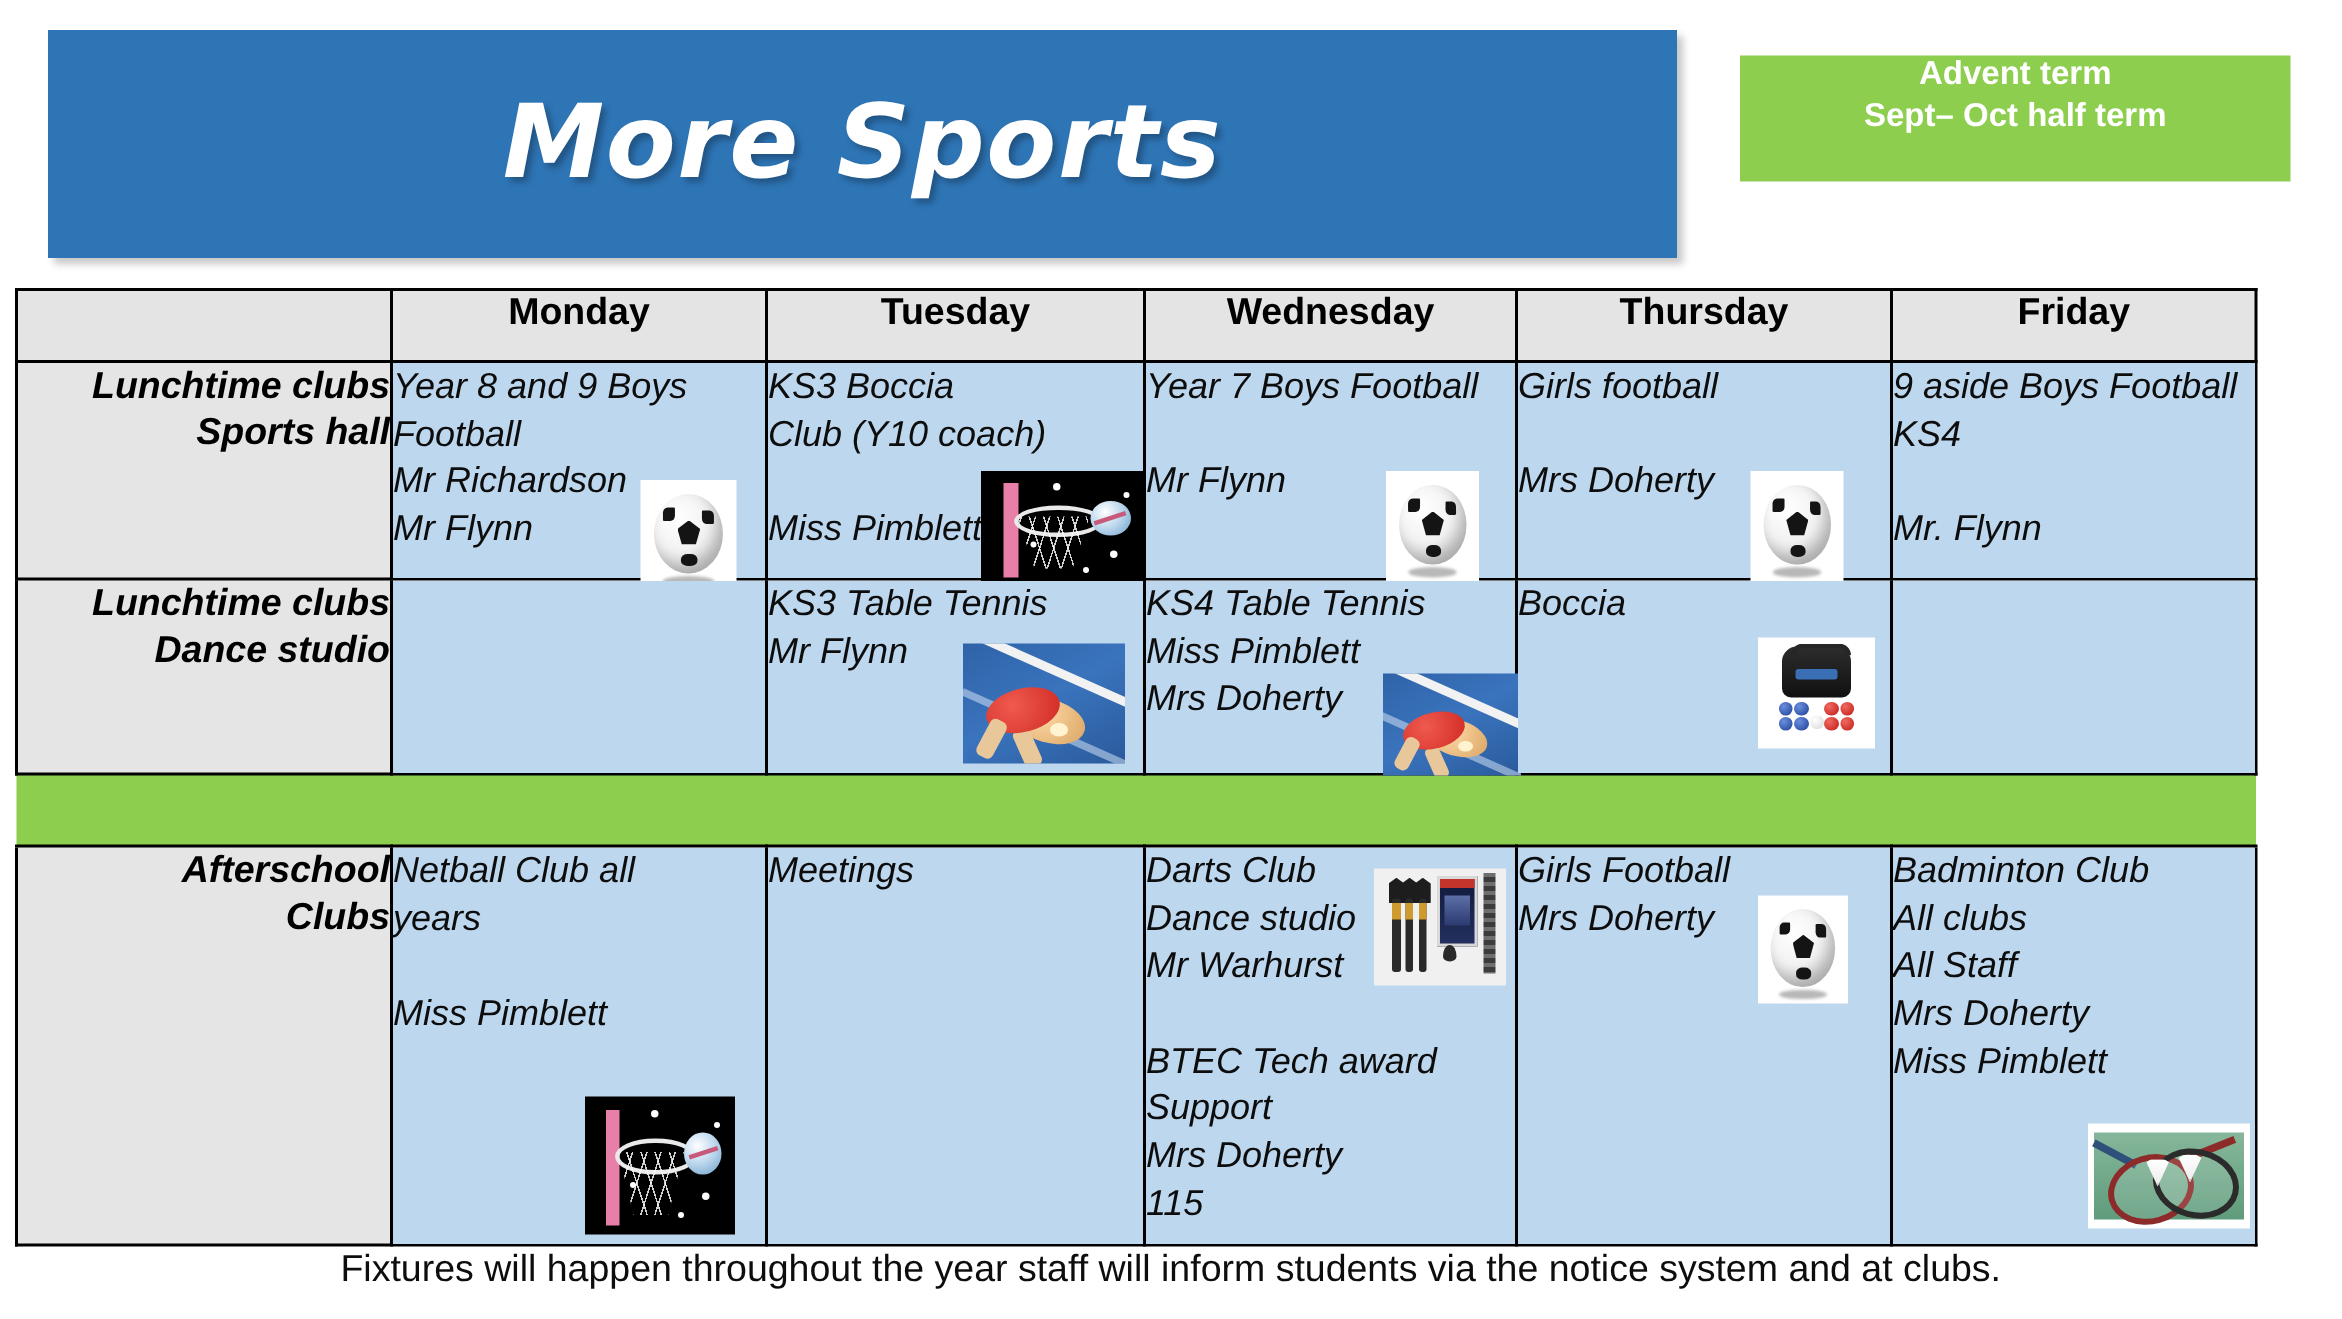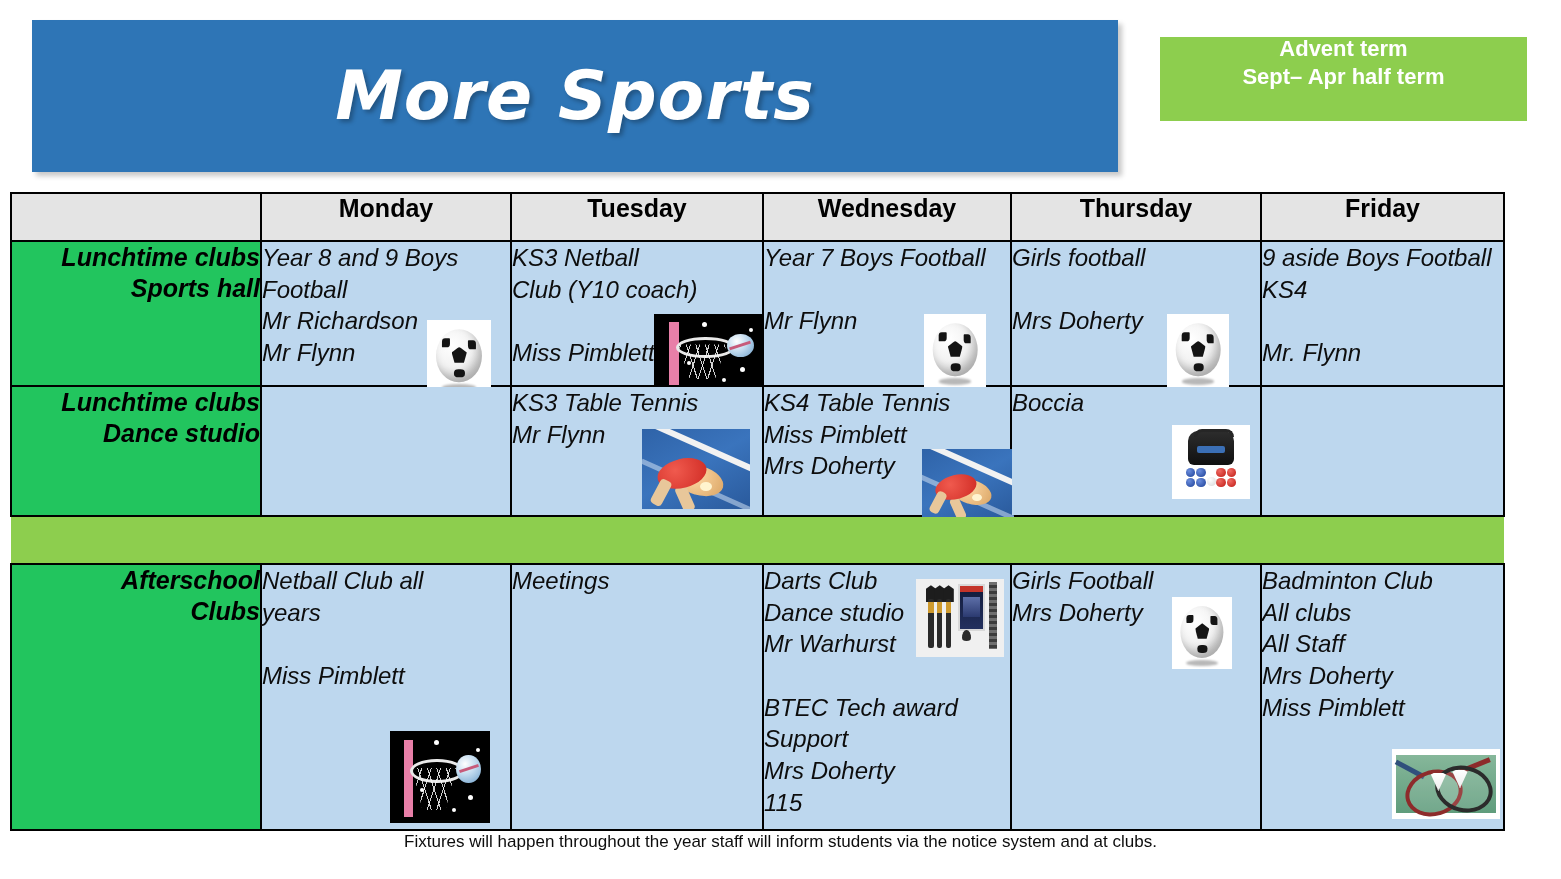--- a/index.html
+++ b/index.html
@@ -62,21 +62,21 @@
   col.c5{width:243px}
 
   .hdr-blank{background:#E4E4E4;height:46px;}
   .hdr-day{
     background:#E4E4E4;height:46px;
     text-align:center;vertical-align:middle;
     font-weight:bold;font-size:25px;color:#000;
   }
 
   .rowlabel{
-    background:#22c55e;
+    background:#e5e5e5;
     text-align:right;
     vertical-align:top;
     font-weight:bold;font-style:italic;
     font-size:25px;line-height:1.25;
     color:#000;
     padding:14px 10px 0 6px;
   }
   .cell{
     background:#BDD7EE;
     position:relative;
@@ -88,21 +88,21 @@
   .cell .ln.blank{visibility:hidden;}
 
   .green-row td{
     background:#8DCE4E;height:46px;border-left:none;border-right:none;
   }
 
   
   .footer{
     position:absolute;left:0;top:832px;width:1561px;
     text-align:center;
-    font-size:17px;color:#0d0d0d;
+    font-size:25px;color:#0d0d0d;
   }
 
   
   .pic{position:absolute;overflow:hidden;}
 
   
   .pic-soccer{background:#ffffff;}
   .pic-soccer .ball{
     position:absolute;left:50%;top:50%;transform:translate(-50%,-52%);
     width:72%;height:72%;border-radius:50%;
@@ -269,21 +269,21 @@
 </style>
 </head>
 <body>
 
 <div class="title-banner">
   <div class="title-text">More Sports</div>
 </div>
 
 <div class="term-badge">
   <div class="term-line">Advent term</div>
-  <div class="term-line">Sept– Apr half term</div>
+  <div class="term-line">Sept– Oct half term</div>
 </div>
 
 <table class="schedule">
   <colgroup>
     <col class="c0">
       <col class="c1">
       <col class="c2">
       <col class="c3">
       <col class="c4">
       <col class="c5">
@@ -316,21 +316,21 @@
               <div class="p1"></div>
               <div class="p2"></div>
               <div class="p3"></div>
               <div class="p4"></div>
             </div>
           <div class="shadow"></div>
         </div>
       </td>
 
       <td class="cell">
-        <div class="ln">KS3 Netball</div>
+        <div class="ln">KS3 Boccia</div>
         <div class="ln">Club  (Y10 coach)</div>
         <div class="ln blank" style="visibility: hidden;">&nbsp;</div>
         <div class="ln">Miss Pimblett</div>
         <div class="pic pic-netball" style="left:142px;top:72px;width:110px;height:76px;">
           <div class="post"></div>
             <div class="rim"></div>
             <div class="net"></div>
             <div class="nball"></div>
           <div class="spark s1"></div>
             <div class="spark s2"></div>

